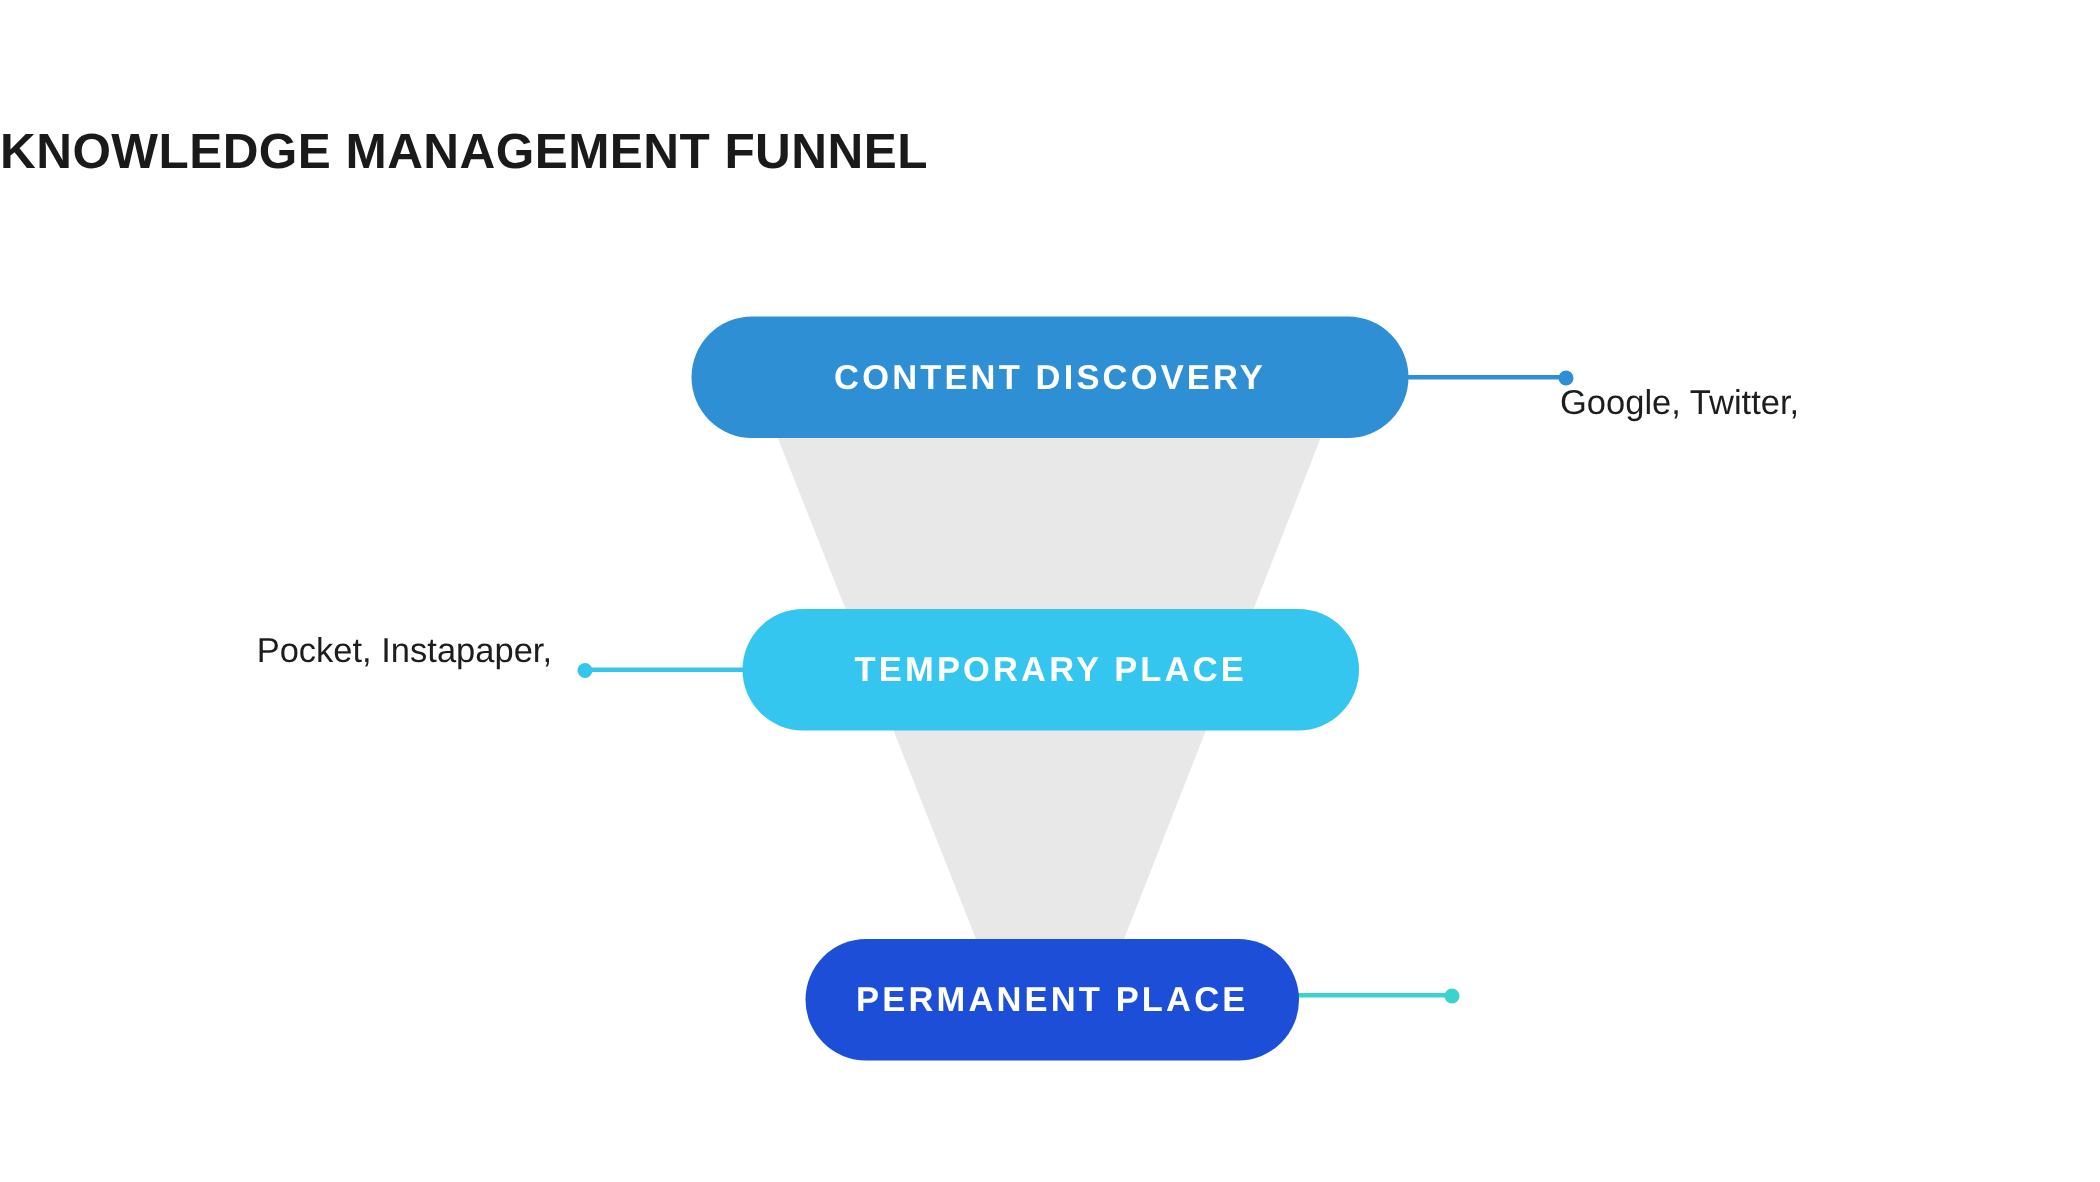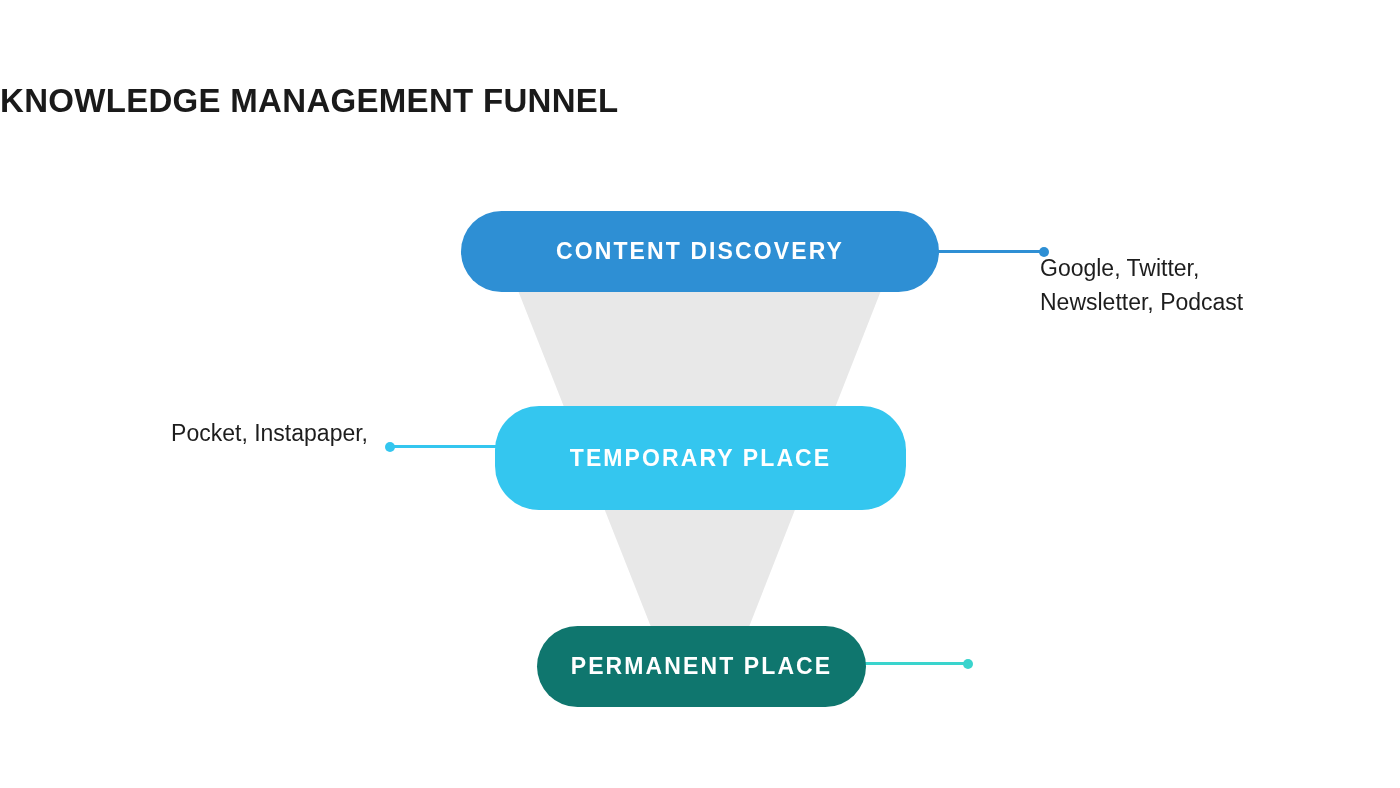--- a/index.html
+++ b/index.html
@@ -88,27 +88,27 @@
     white-space: nowrap;
   }
 
   #stage-1 {
     left: 461px;  top: 211px;
     width: 478px; height: 81px;
     background: #2e8fd4;
   }
   #stage-2 {
     left: 495px;  top: 406px;
-    width: 411px; height: 104px;
+    width: 411px; height: 81px;
     background: #34c6ef;
   }
   #stage-3 {
     left: 537px;  top: 626px;
     width: 329px; height: 81px;
-    background: #0f766e;
+    background: #1d4ed8;
   }
 
   
   .annotation {
     position: absolute;
     font-family: "Liberation Sans", sans-serif;
     font-size: 23px;
     line-height: 1.47;
     color: #1d1d1d;
     white-space: nowrap;
@@ -136,21 +136,20 @@
     <span class="line" style="background:#2e8fd4;"></span>
     <span class="dot" style="background:#2e8fd4;"></span>
   </div>
 
   <div class="stage" id="stage-1">
     <span class="stage-label">CONTENT DISCOVERY</span>
   </div>
 
   <div class="annotation right" id="annotation-1">
     <span class="ln">Google, Twitter,</span>
-    <span class="ln">Newsletter, Podcast</span>
   </div>
 
   <div class="connector to-left" style="left:390px; top:445px; width:115px;">
     <span class="line" style="background:#34c6ef;"></span>
     <span class="dot" style="background:#34c6ef;"></span>
   </div>
 
   <div class="stage" id="stage-2">
     <span class="stage-label">TEMPORARY PLACE</span>
   </div>

